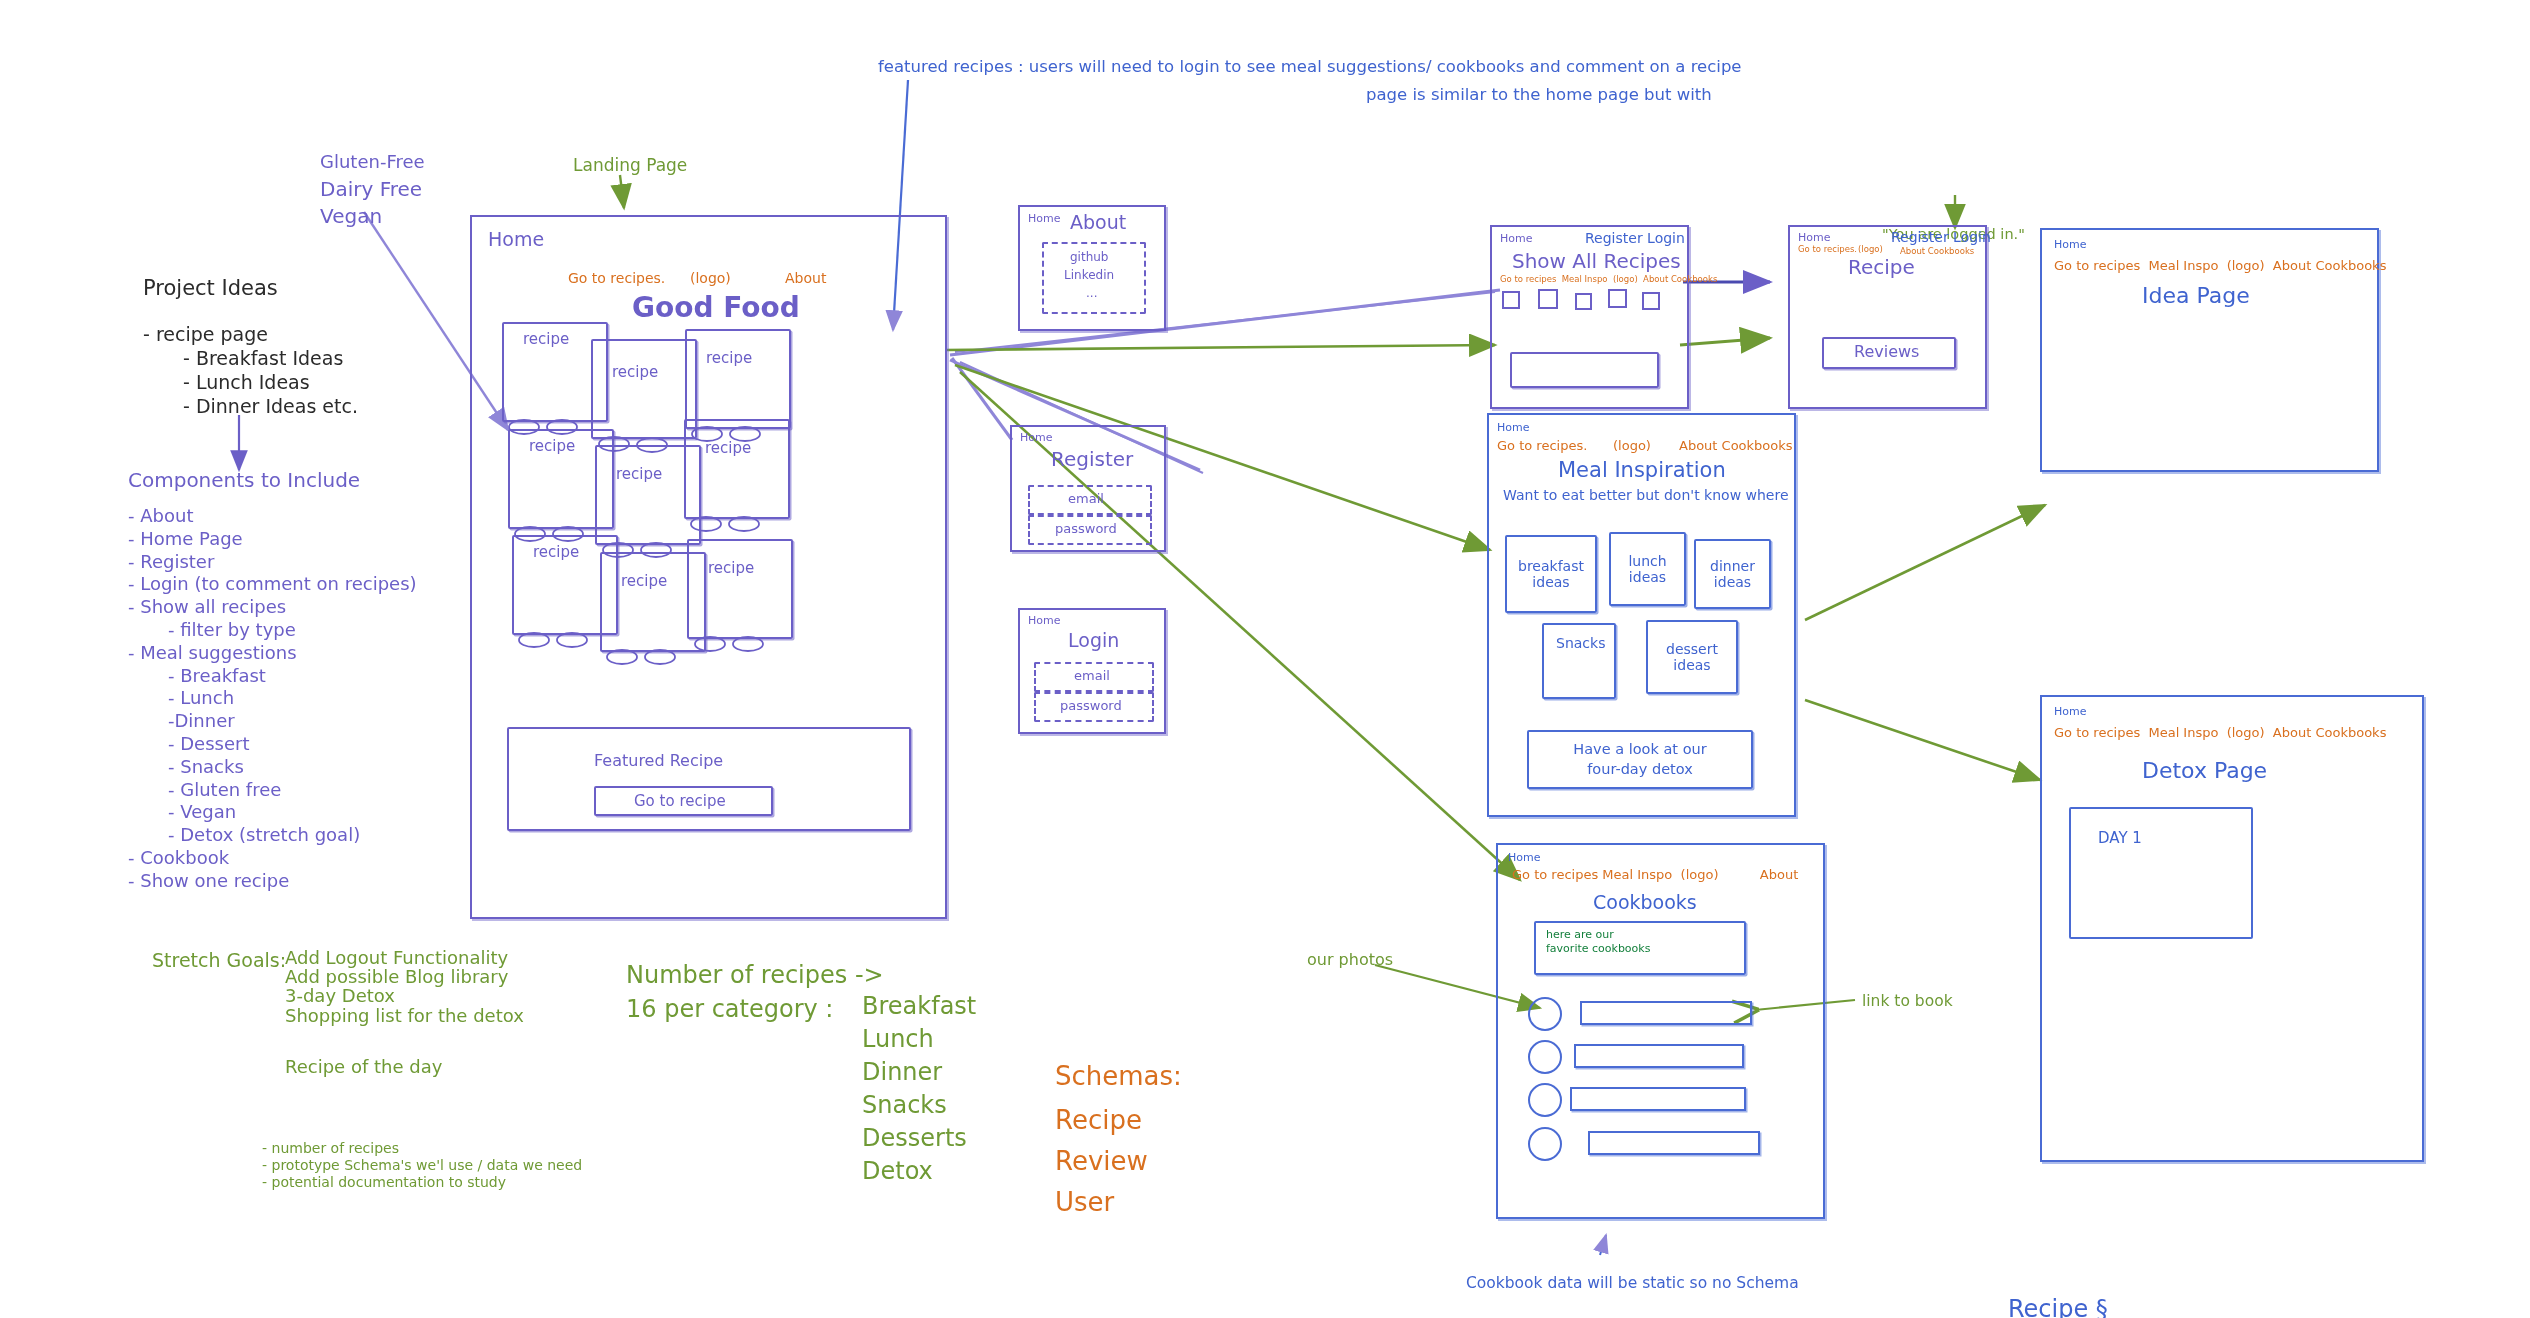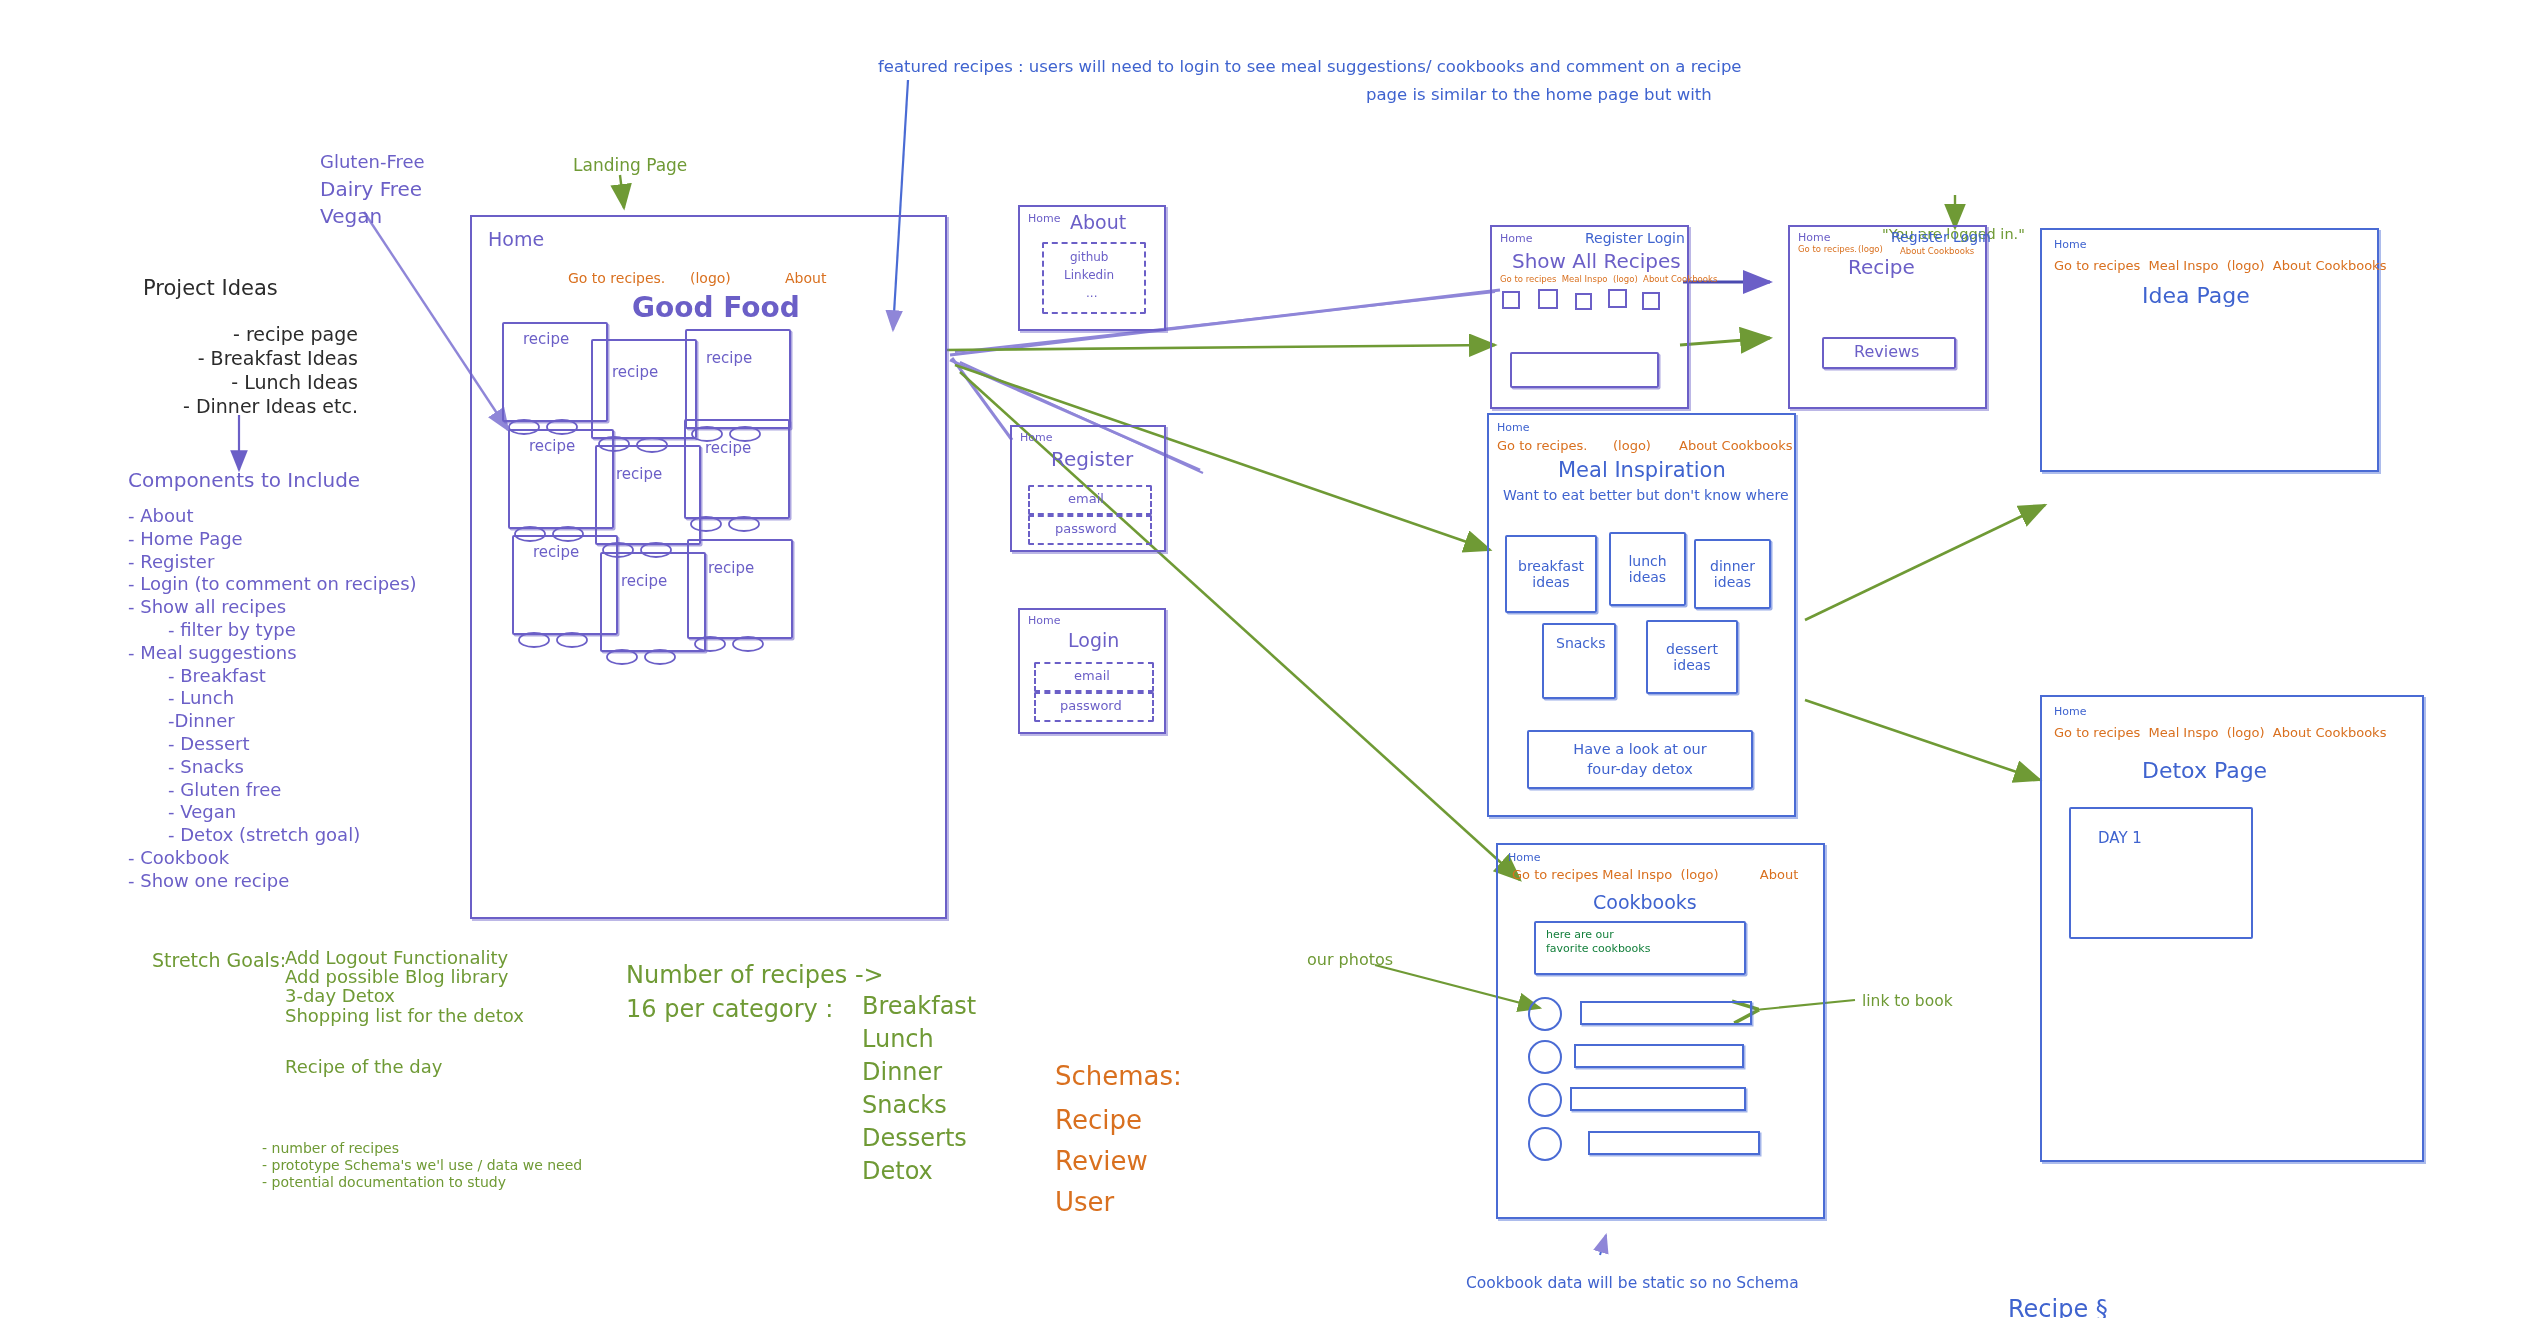--- a/index.html
+++ b/index.html
@@ -106,21 +106,21 @@
 
 <div class="t green" style="left:573px;top:155px;font-size:17px;">Landing Page</div>
 
 <div class="t green" style="left:1882px;top:225px;font-size:14.5px;">"You are logged in."</div>
 
 <div class="t green" style="left:1307px;top:950px;font-size:16px;">our photos</div>
 <div class="t green" style="left:1862px;top:992px;font-size:15.5px;">link to book</div>
 <div class="t blue" style="left:1466px;top:1274px;font-size:15.5px;">Cookbook data will be static so no Schema</div>
 
 <div class="t dark" style="left:143px;top:275px;font-size:21px;">Project Ideas</div>
-<div style="position:absolute;left:143px;top:322px;text-align:right;">
+<div style="position:absolute;left:143px;top:322px;">
   <ul class="plain" id="ideas-list">
       <li style="color: rgb(43, 43, 43); font-size: 19px; line-height: 24px; margin-left: 0px; white-space: pre;">- recipe page</li>
       <li style="color: rgb(43, 43, 43); font-size: 19px; line-height: 24px; margin-left: 40px; white-space: pre;">- Breakfast Ideas</li>
       <li style="color: rgb(43, 43, 43); font-size: 19px; line-height: 24px; margin-left: 40px; white-space: pre;">- Lunch Ideas</li>
       <li style="color: rgb(43, 43, 43); font-size: 19px; line-height: 24px; margin-left: 40px; white-space: pre;">- Dinner Ideas etc.</li>
     </ul>
 </div>
 
 <div class="t purple" style="left:128px;top:468px;font-size:20px;">Components to Include</div>
 <div style="position:absolute;left:128px;top:505px;">
@@ -221,20 +221,26 @@
 
       <ellipse cx="62" cy="423" rx="15" ry="7"></ellipse>
         <ellipse cx="100" cy="423" rx="15" ry="7"></ellipse>
       <ellipse cx="150" cy="440" rx="15" ry="7"></ellipse>
         <ellipse cx="188" cy="440" rx="15" ry="7"></ellipse>
       <ellipse cx="238" cy="427" rx="15" ry="7"></ellipse>
         <ellipse cx="276" cy="427" rx="15" ry="7"></ellipse>
     </g>
   </svg>
 
+  <div class="box double" style="left:35px;top:510px;width:400px;height:100px;">
+    <span class="lbl purple" style="left:85px;top:22px;font-size:16px;">Featured Recipe</span>
+    <div class="box double" style="left:85px;top:57px;width:175px;height:26px;">
+      <span class="lbl purple" style="left:38px;top:4px;font-size:15px;">Go to recipe</span>
+    </div>
+  </div>
 </div>
 
 <div class="page" style="left:1018px;top:205px;width:144px;height:122px;">
   <div class="t purple" style="left:8px;top:5px;font-size:11px;">Home</div>
   <div class="t purple" style="left:50px;top:3px;font-size:19px;">About</div>
   <div class="box dash" style="left:22px;top:35px;width:100px;height:68px;">
     <div class="t purple" style="left:26px;top:6px;font-size:12px;">github</div>
     <div class="t purple" style="left:20px;top:24px;font-size:12px;">Linkedin</div>
     <div class="t purple" style="left:42px;top:42px;font-size:12px;">...</div>
   </div>

